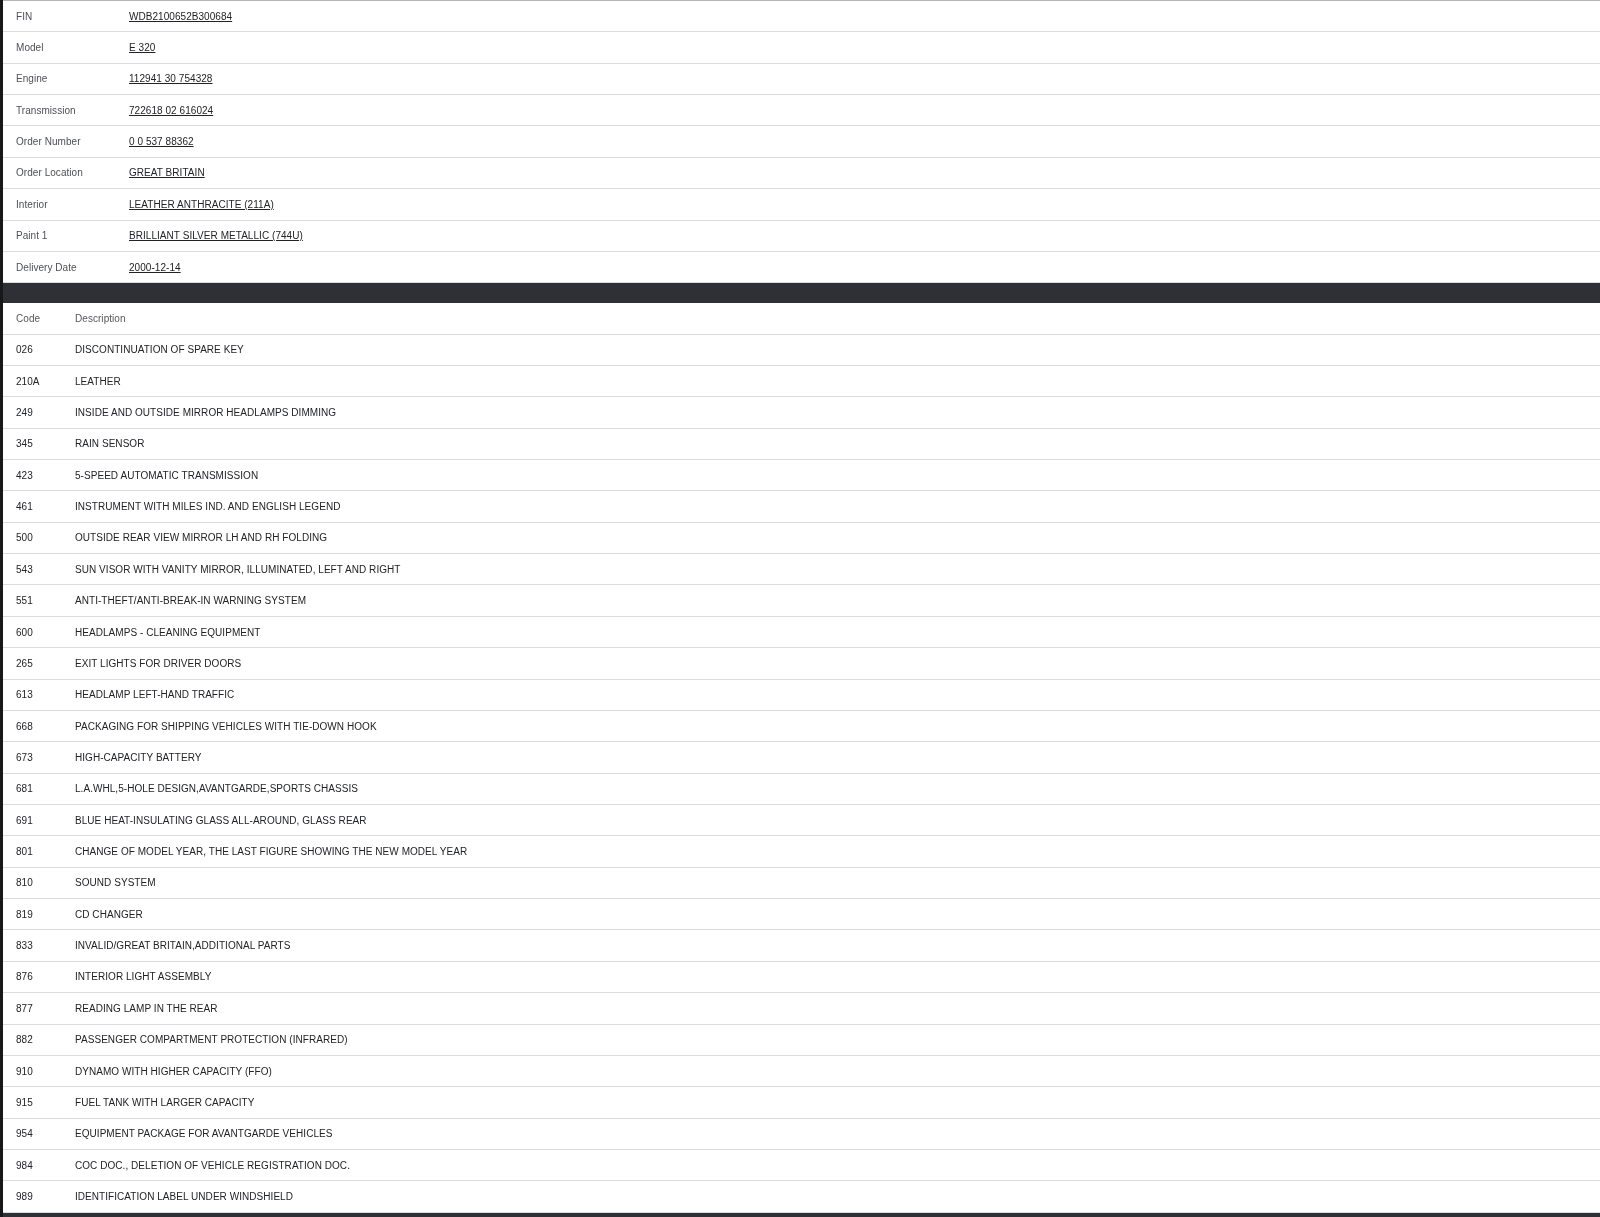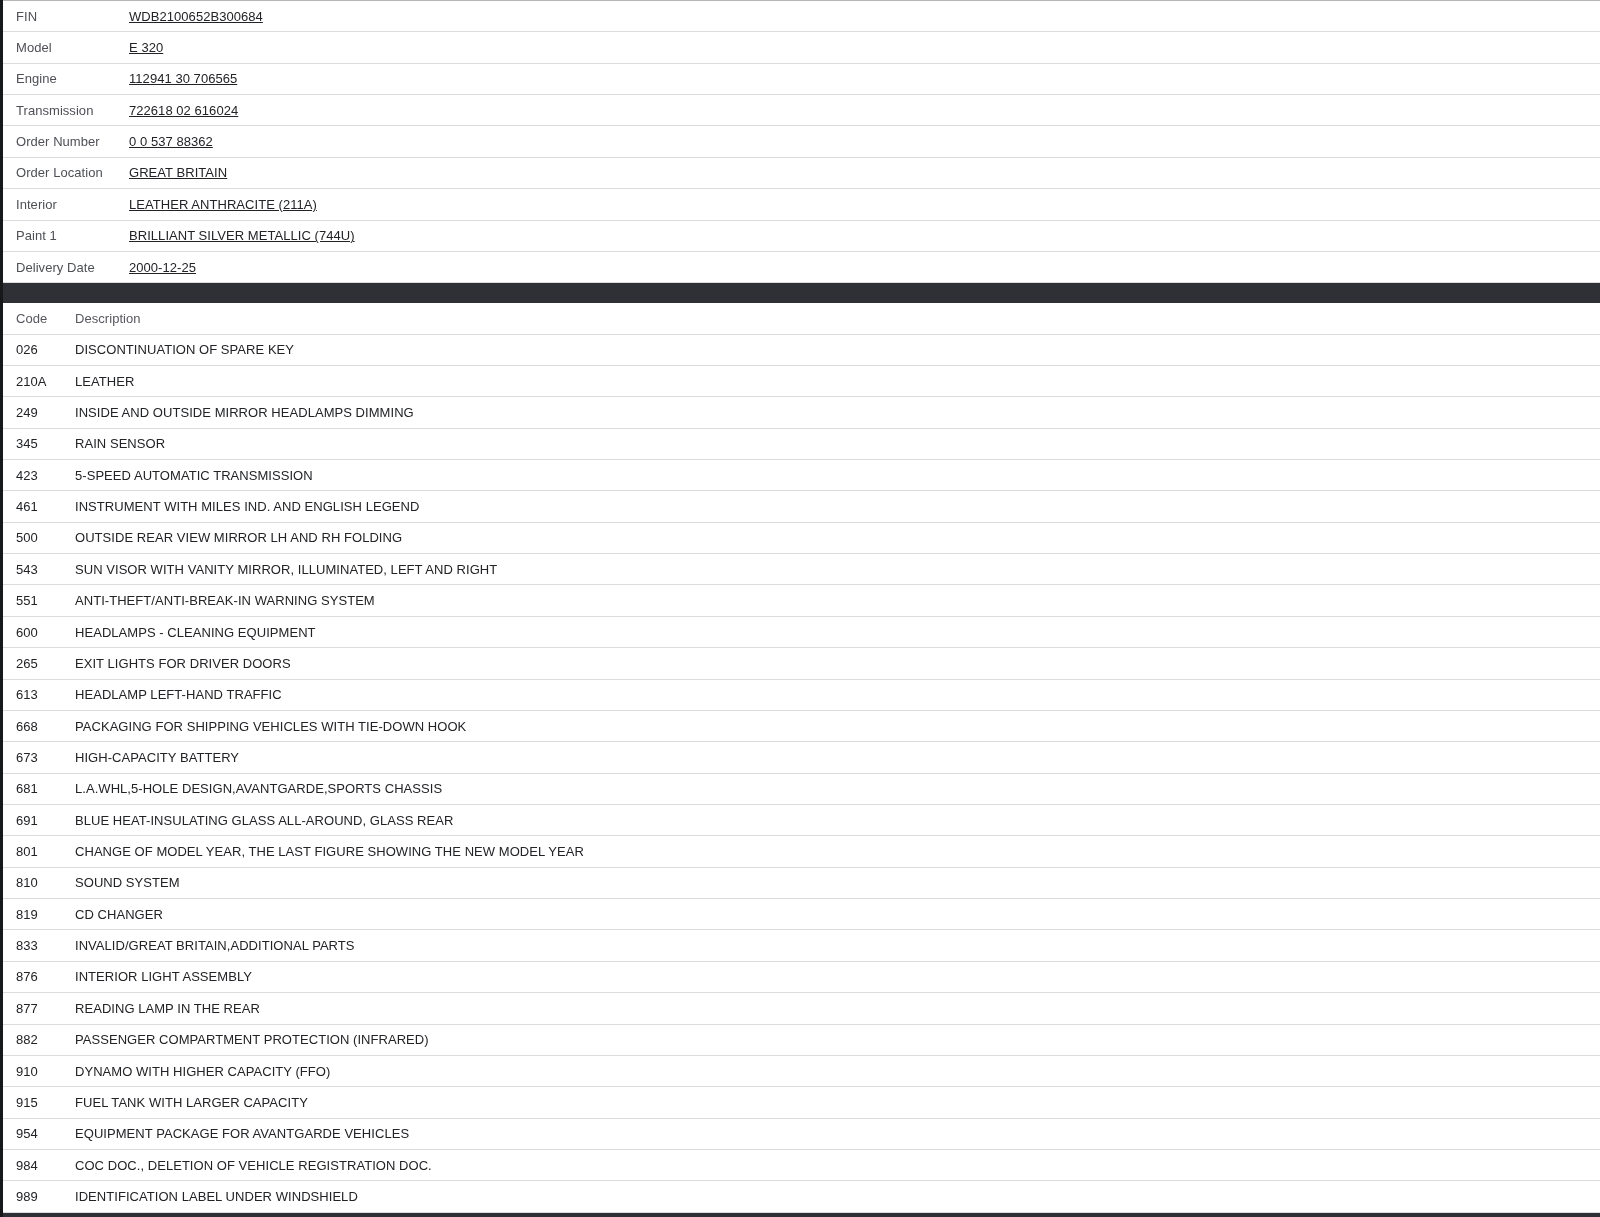--- a/index.html
+++ b/index.html
@@ -17,21 +17,21 @@
   .kv-table {
     border-top: 1px solid var(--table-top-border-color, #b5b5b5);
   }
   .row {
     height: 31.37px;
     box-sizing: border-box;
     display: flex;
     align-items: center;
     border-bottom: 1px solid var(--row-border-color, #dcdcdc);
     padding-left: 13px;
-    font-size: 13px;
+    font-size: 10px;
     letter-spacing: 0.05px;
     white-space: nowrap;
     overflow: hidden;
   }
   .kv-label {
     flex: 0 0 113px;
     color: var(--label-color, #4e5055);
   }
   .kv-value {
     color: var(--value-color, #222326);
@@ -68,21 +68,21 @@
     <span class="kv-value">WDB2100652B300684</span>
   </div>
 
   <div class="row kv-row">
     <span class="kv-label">Model</span>
     <span class="kv-value">E 320</span>
   </div>
 
   <div class="row kv-row">
     <span class="kv-label">Engine</span>
-    <span class="kv-value">112941 30 706565</span>
+    <span class="kv-value">112941 30 754328</span>
   </div>
 
   <div class="row kv-row">
     <span class="kv-label">Transmission</span>
     <span class="kv-value">722618 02 616024</span>
   </div>
 
   <div class="row kv-row">
     <span class="kv-label">Order Number</span>
     <span class="kv-value">0 0 537 88362</span>
@@ -98,21 +98,21 @@
     <span class="kv-value">LEATHER ANTHRACITE (211A)</span>
   </div>
 
   <div class="row kv-row">
     <span class="kv-label">Paint 1</span>
     <span class="kv-value">BRILLIANT SILVER METALLIC (744U)</span>
   </div>
 
   <div class="row kv-row">
     <span class="kv-label">Delivery Date</span>
-    <span class="kv-value">2000-12-25</span>
+    <span class="kv-value">2000-12-14</span>
   </div>
 </section>
 
   <div class="divider-bar"></div>
 
   <section class="options-table">
     <div class="row header-row">
       <span class="code-cell">Code</span>
       <span class="desc-cell">Description</span>
     </div>

